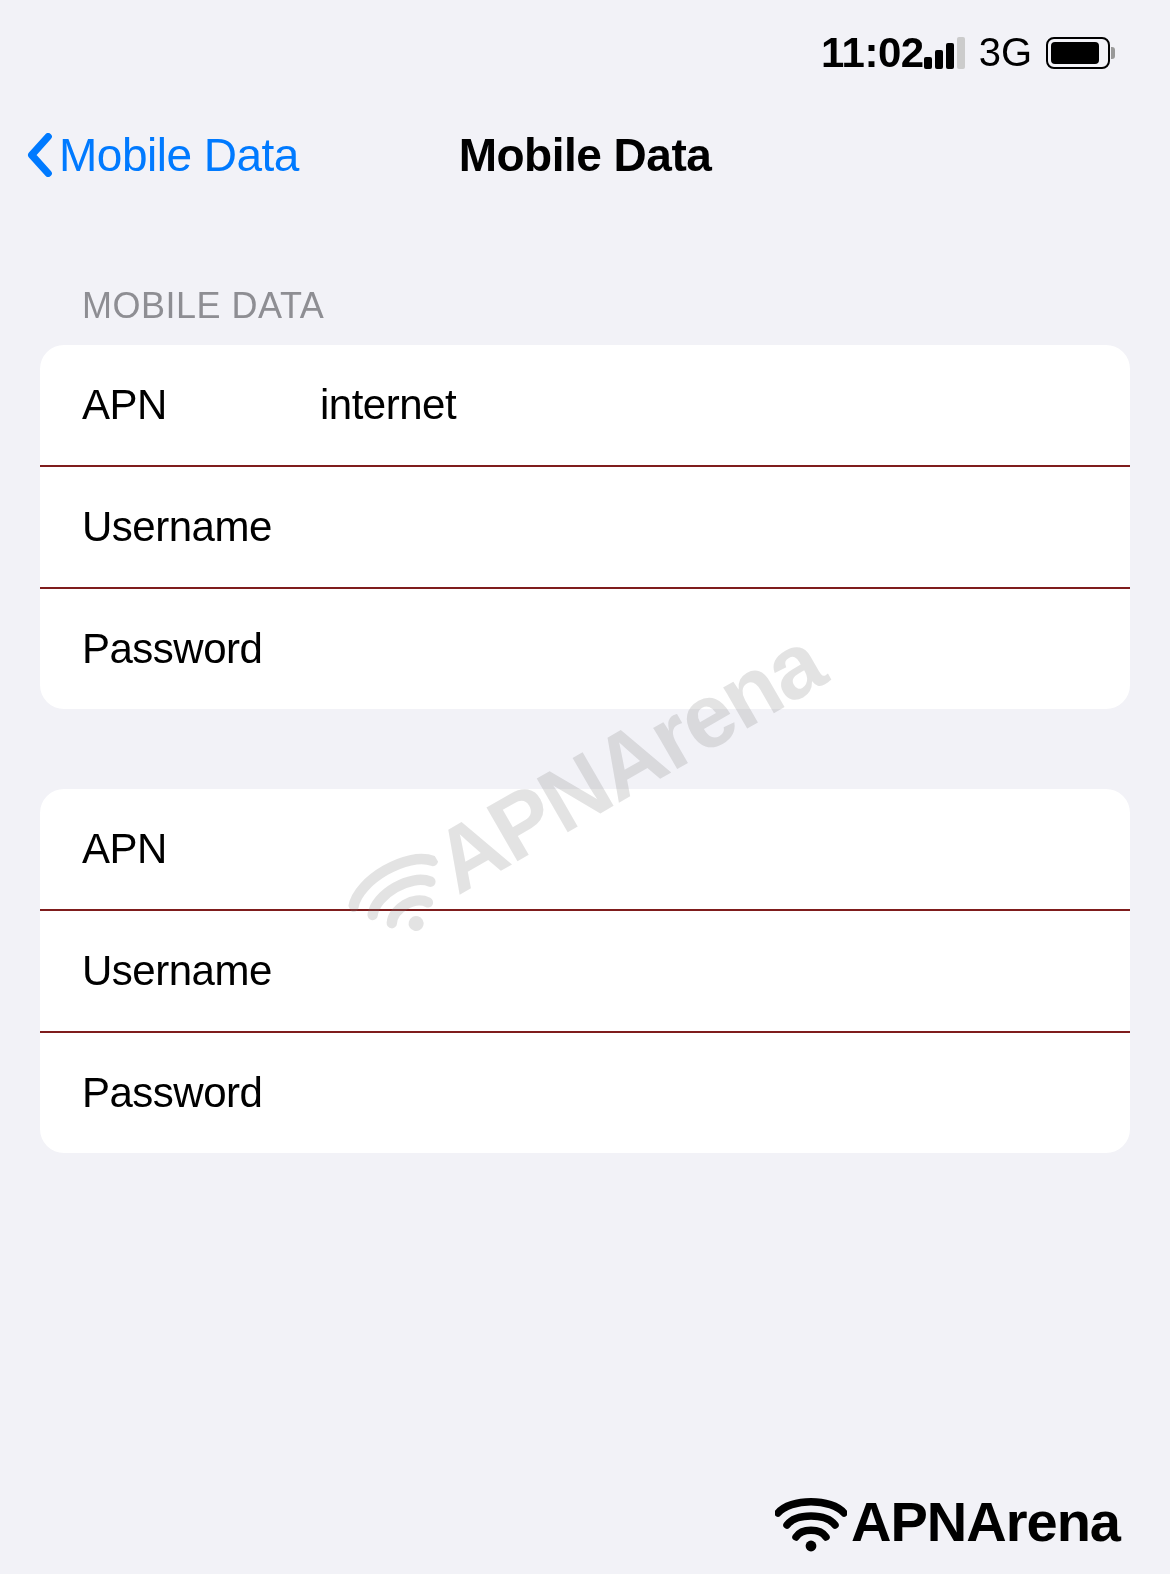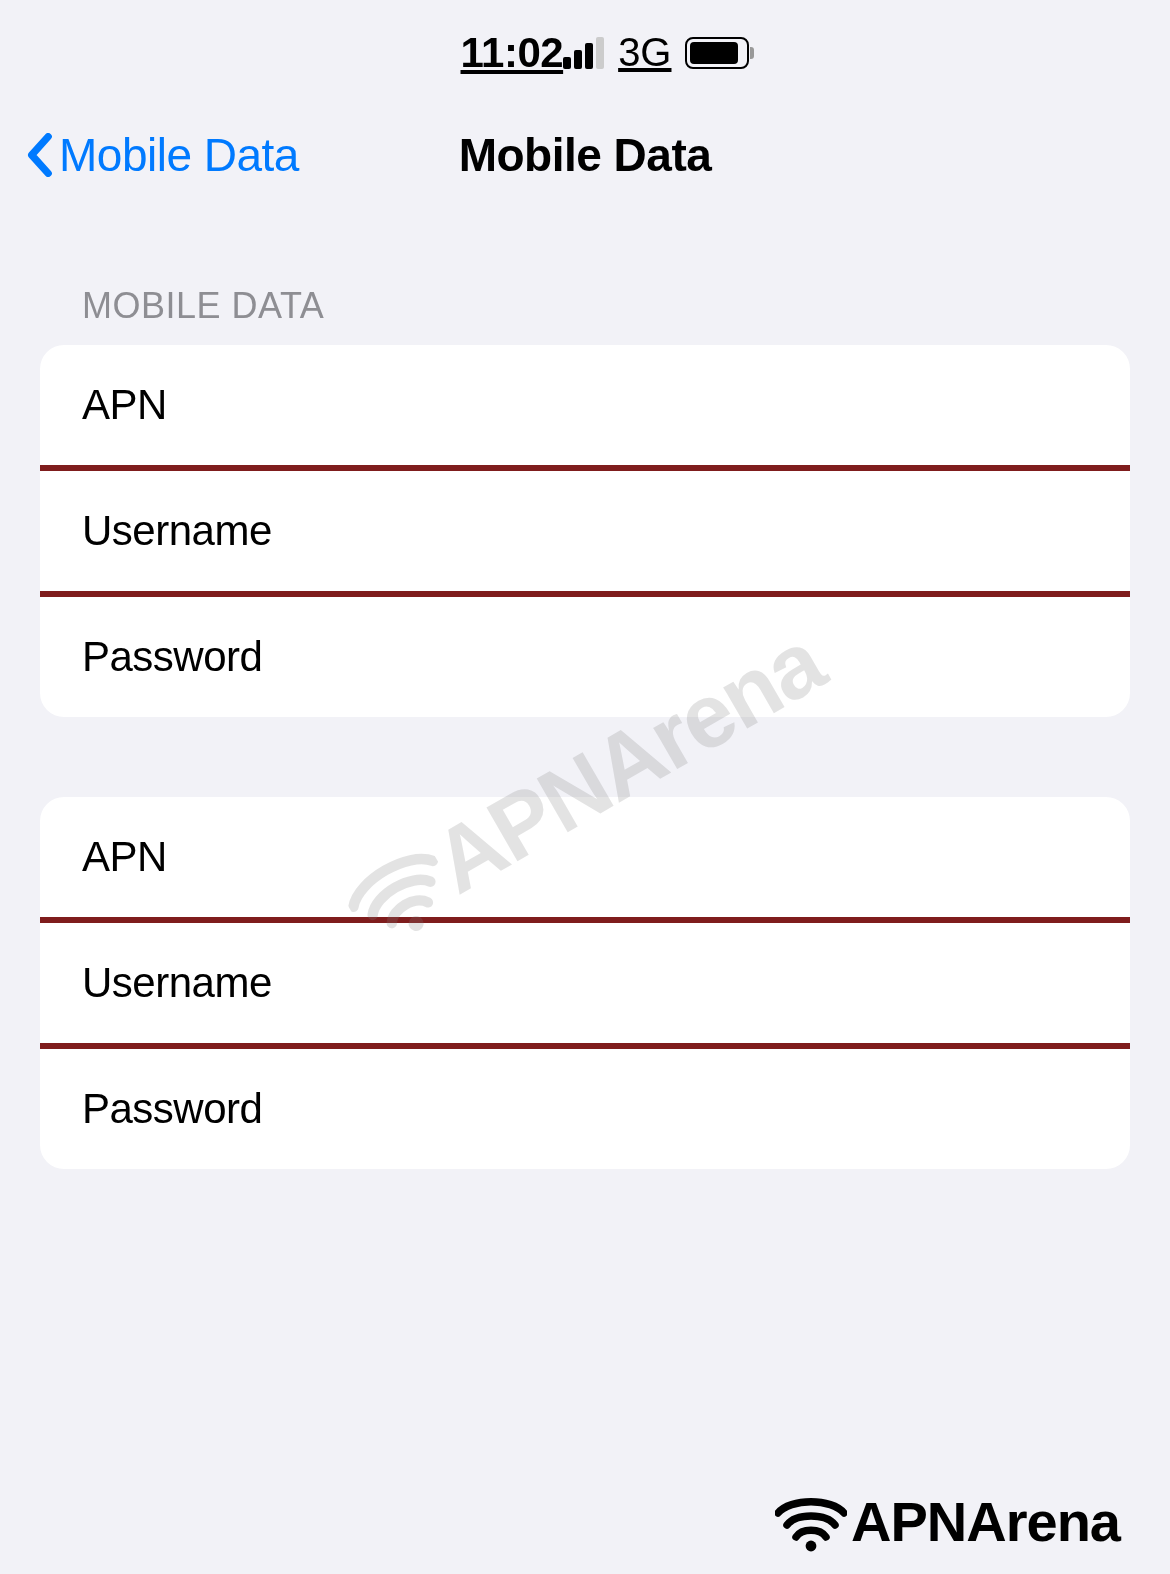--- a/index.html
+++ b/index.html
@@ -10,25 +10,24 @@
     }
     body {
       width: 1170px;
       height: 1574px;
       background-color: #f2f2f7;
       position: relative;
       overflow: hidden;
     }
     .status-bar {
       display: flex;
-      justify-content: center;
+      justify-content: flex-end;
       align-items: center;
       padding: 30px 60px 30px 100px;
       height: 105px;
-      text-decoration: underline;
     }
     .status-time {
       font-size: 42px;
       font-weight: 700;
       color: #000;
       letter-spacing: -0.5px;
     }
     .status-right {
       display: flex;
       align-items: center;
@@ -131,21 +130,21 @@
     .card {
       background-color: #fff;
       border-radius: 24px;
       overflow: hidden;
       margin-bottom: 80px;
     }
     .row {
       display: flex;
       align-items: center;
       padding: 36px 42px;
-      border-bottom: 6px solid #7f1d1d;
+      border-bottom: 2px solid #7f1d1d;
       min-height: 120px;
     }
     .row:last-child {
       border-bottom: none;
       align-items: flex-end;
     }
     .row-label {
       font-size: 42px;
       font-weight: 400;
       color: #000;
@@ -231,20 +230,21 @@
     <span>Mobile Data</span>
   </button>
   <div class="nav-title">Mobile Data</div>
 </div>
 
 <div class="content">
   <div class="section-header">MOBILE DATA</div>
   <div class="card">
     <div class="row">
       <div class="row-label">APN</div>
+      <input class="row-input" type="text" value="internet" style="">
     </div>
     <div class="row">
       <div class="row-label">Username</div>
       <input class="row-input" type="text" value="" style="">
     </div>
     <div class="row">
       <div class="row-label">Password</div>
       <input class="row-input" type="text" value="" style="">
     </div>
   </div>

